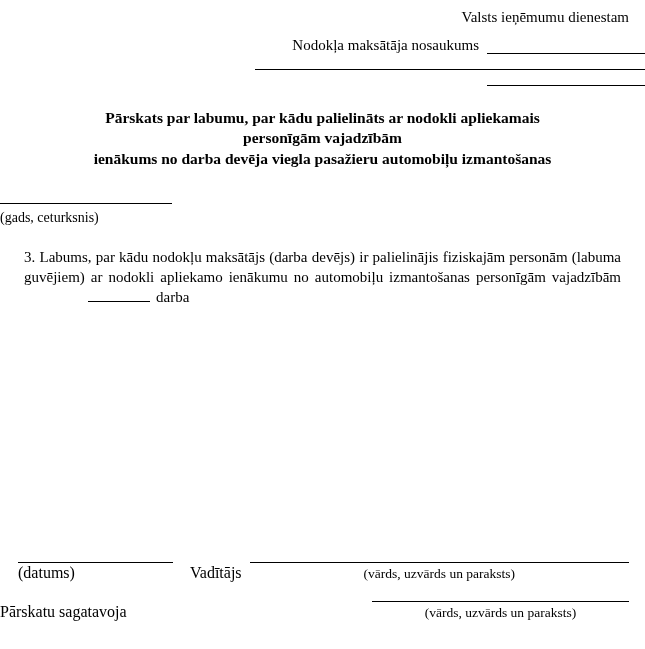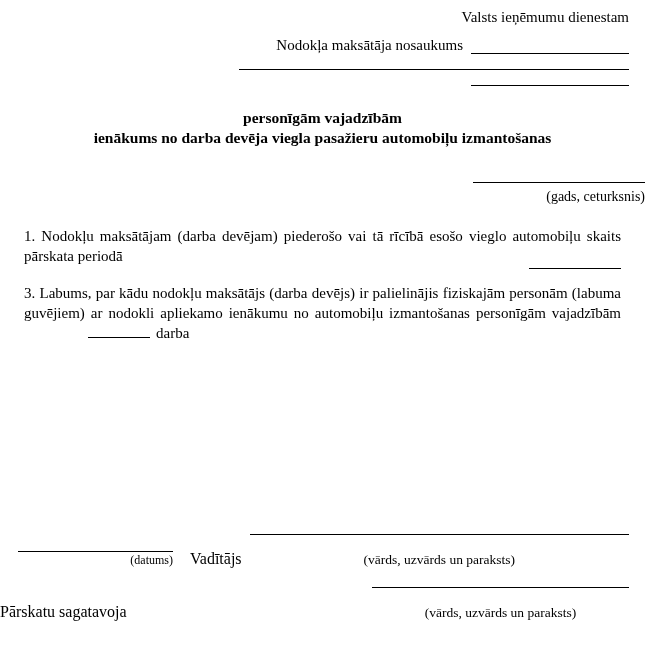--- a/index.html
+++ b/index.html
@@ -26,21 +26,21 @@
   
   .addressee {
     text-align: right;
     font-size: 15px;
     padding: 9px 16px 0 0;
   }
   .field-row {
     display: flex;
     align-items: flex-end;
     justify-content: flex-end;
-    padding-right: 16px;
+    padding-right: 0;
     margin-top: 11px;
   }
   .field-label {
     font-size: 15px;
     white-space: nowrap;
     padding-right: 8px;
     line-height: 1.1;
   }
   .rule {
     border-bottom: 1px solid #000;
@@ -58,21 +58,21 @@
   .title {
     text-align: center;
     font-weight: bold;
     font-size: 15.5px;
     line-height: 1.35;
     margin: 22px 42px 0 42px;
   }
 
   
   .period {
-    text-align: right;
+    text-align: left;
     margin-top: 20px;
   }
   .period .rule-period {
     display: inline-block;
     width: 172px;
     border-bottom: 1px solid #000;
     height: 13px;
   }
   .period .caption {
     font-size: 14px;
@@ -124,43 +124,43 @@
     width: 190px;
     padding-left: 18px;
     box-sizing: border-box;
   }
   .sig-left .rule-date {
     border-bottom: 1px solid #000;
     height: 13px;
     width: 155px;
   }
   .sig-left .caption {
-    text-align: right;
-    font-size: 12px;
+    text-align: left;
+    font-size: 16px;
     width: 155px;
     margin-top: 1px;
   }
   .sig-mid {
     flex: 0 0 auto;
     text-align: right;
     padding-right: 8px;
     white-space: nowrap;
   }
   .sig-right {
     flex: 1 1 auto;
     padding-right: 16px;
   }
   .sig-right .rule-sig {
     border-bottom: 1px solid #000;
     height: 13px;
   }
   .sig-right .caption {
     text-align: center;
     font-size: 13.5px;
-    margin-top: 17px;
+    margin-top: 3px;
   }
   .row-head {
     display: flex;
     align-items: flex-end;
   }
   .row-two {
     margin-top: 6px;
   }
   .sig-mid-2 {
     width: 372px;
@@ -183,38 +183,32 @@
 
   <div class="field-row second">
     <span class="rule rule-long"></span>
   </div>
 
   <div class="field-row second">
     <span class="rule rule-reg"></span>
   </div>
 
   <div class="title">
+    <div>Pārskats par labumu, par kādu palielināts ar nodokli apliekamais</div>
     <div>personīgām vajadzībām</div>
     <div>ienākums no darba devēja viegla pasažieru automobiļu izmantošanas</div>
   </div>
 
   <div class="period">
     <div class="rule-period"></div>
     <div class="caption">(gads, ceturksnis)</div>
   </div>
 
   <div class="items">
 
-    <div class="item">
-      <p>
-        <span class="num">1.</span>
-        <span>Nodokļu maksātājam (darba devējam) piederošo vai tā rīcībā esošo vieglo automobiļu skaits pārskata periodā</span>
-      </p>
-      <span class="answer"></span>
-    </div>
 
 
     <div class="item">
       <p>
         <span class="num">3.</span>
         <span>Labums, par kādu nodokļu maksātājs (darba devējs) ir palielinājis fiziskajām personām (labuma guvējiem) ar nodokli apliekamo ienākumu no automobiļu izmantošanas personīgām vajadzībām</span>
         <span class="answer-short"></span><span>darba</span>
       </p>
     </div>
 

